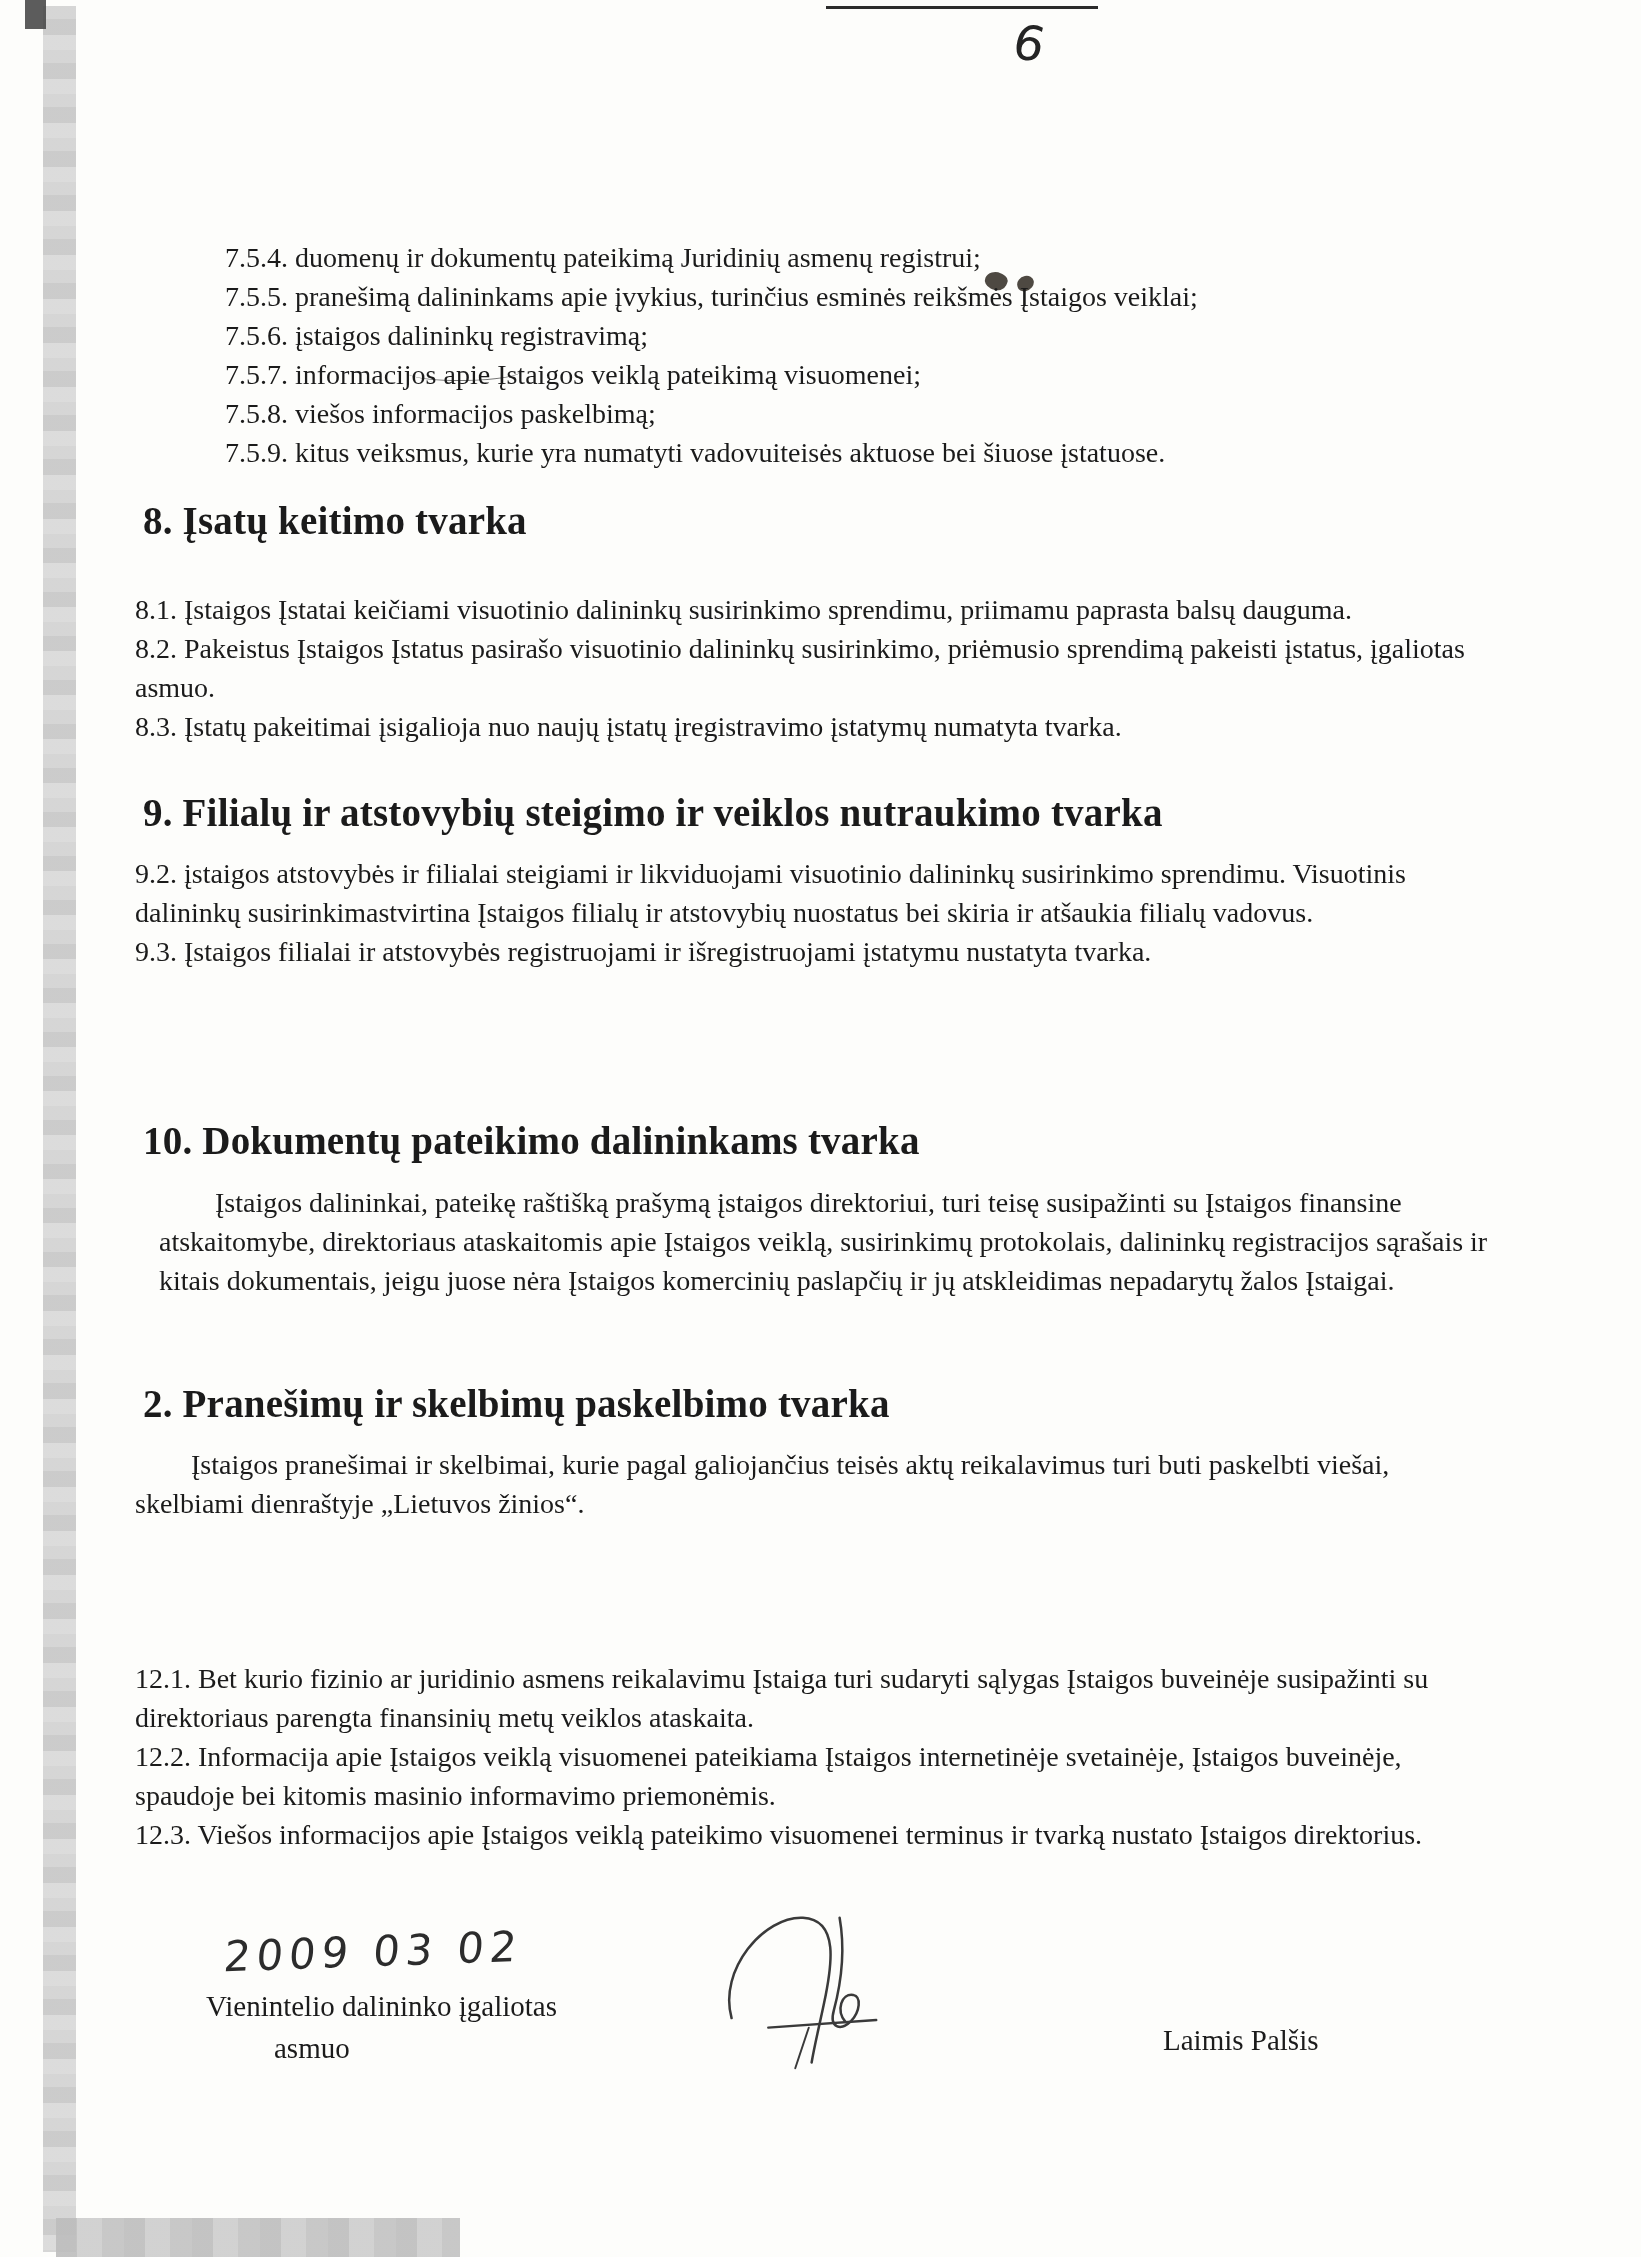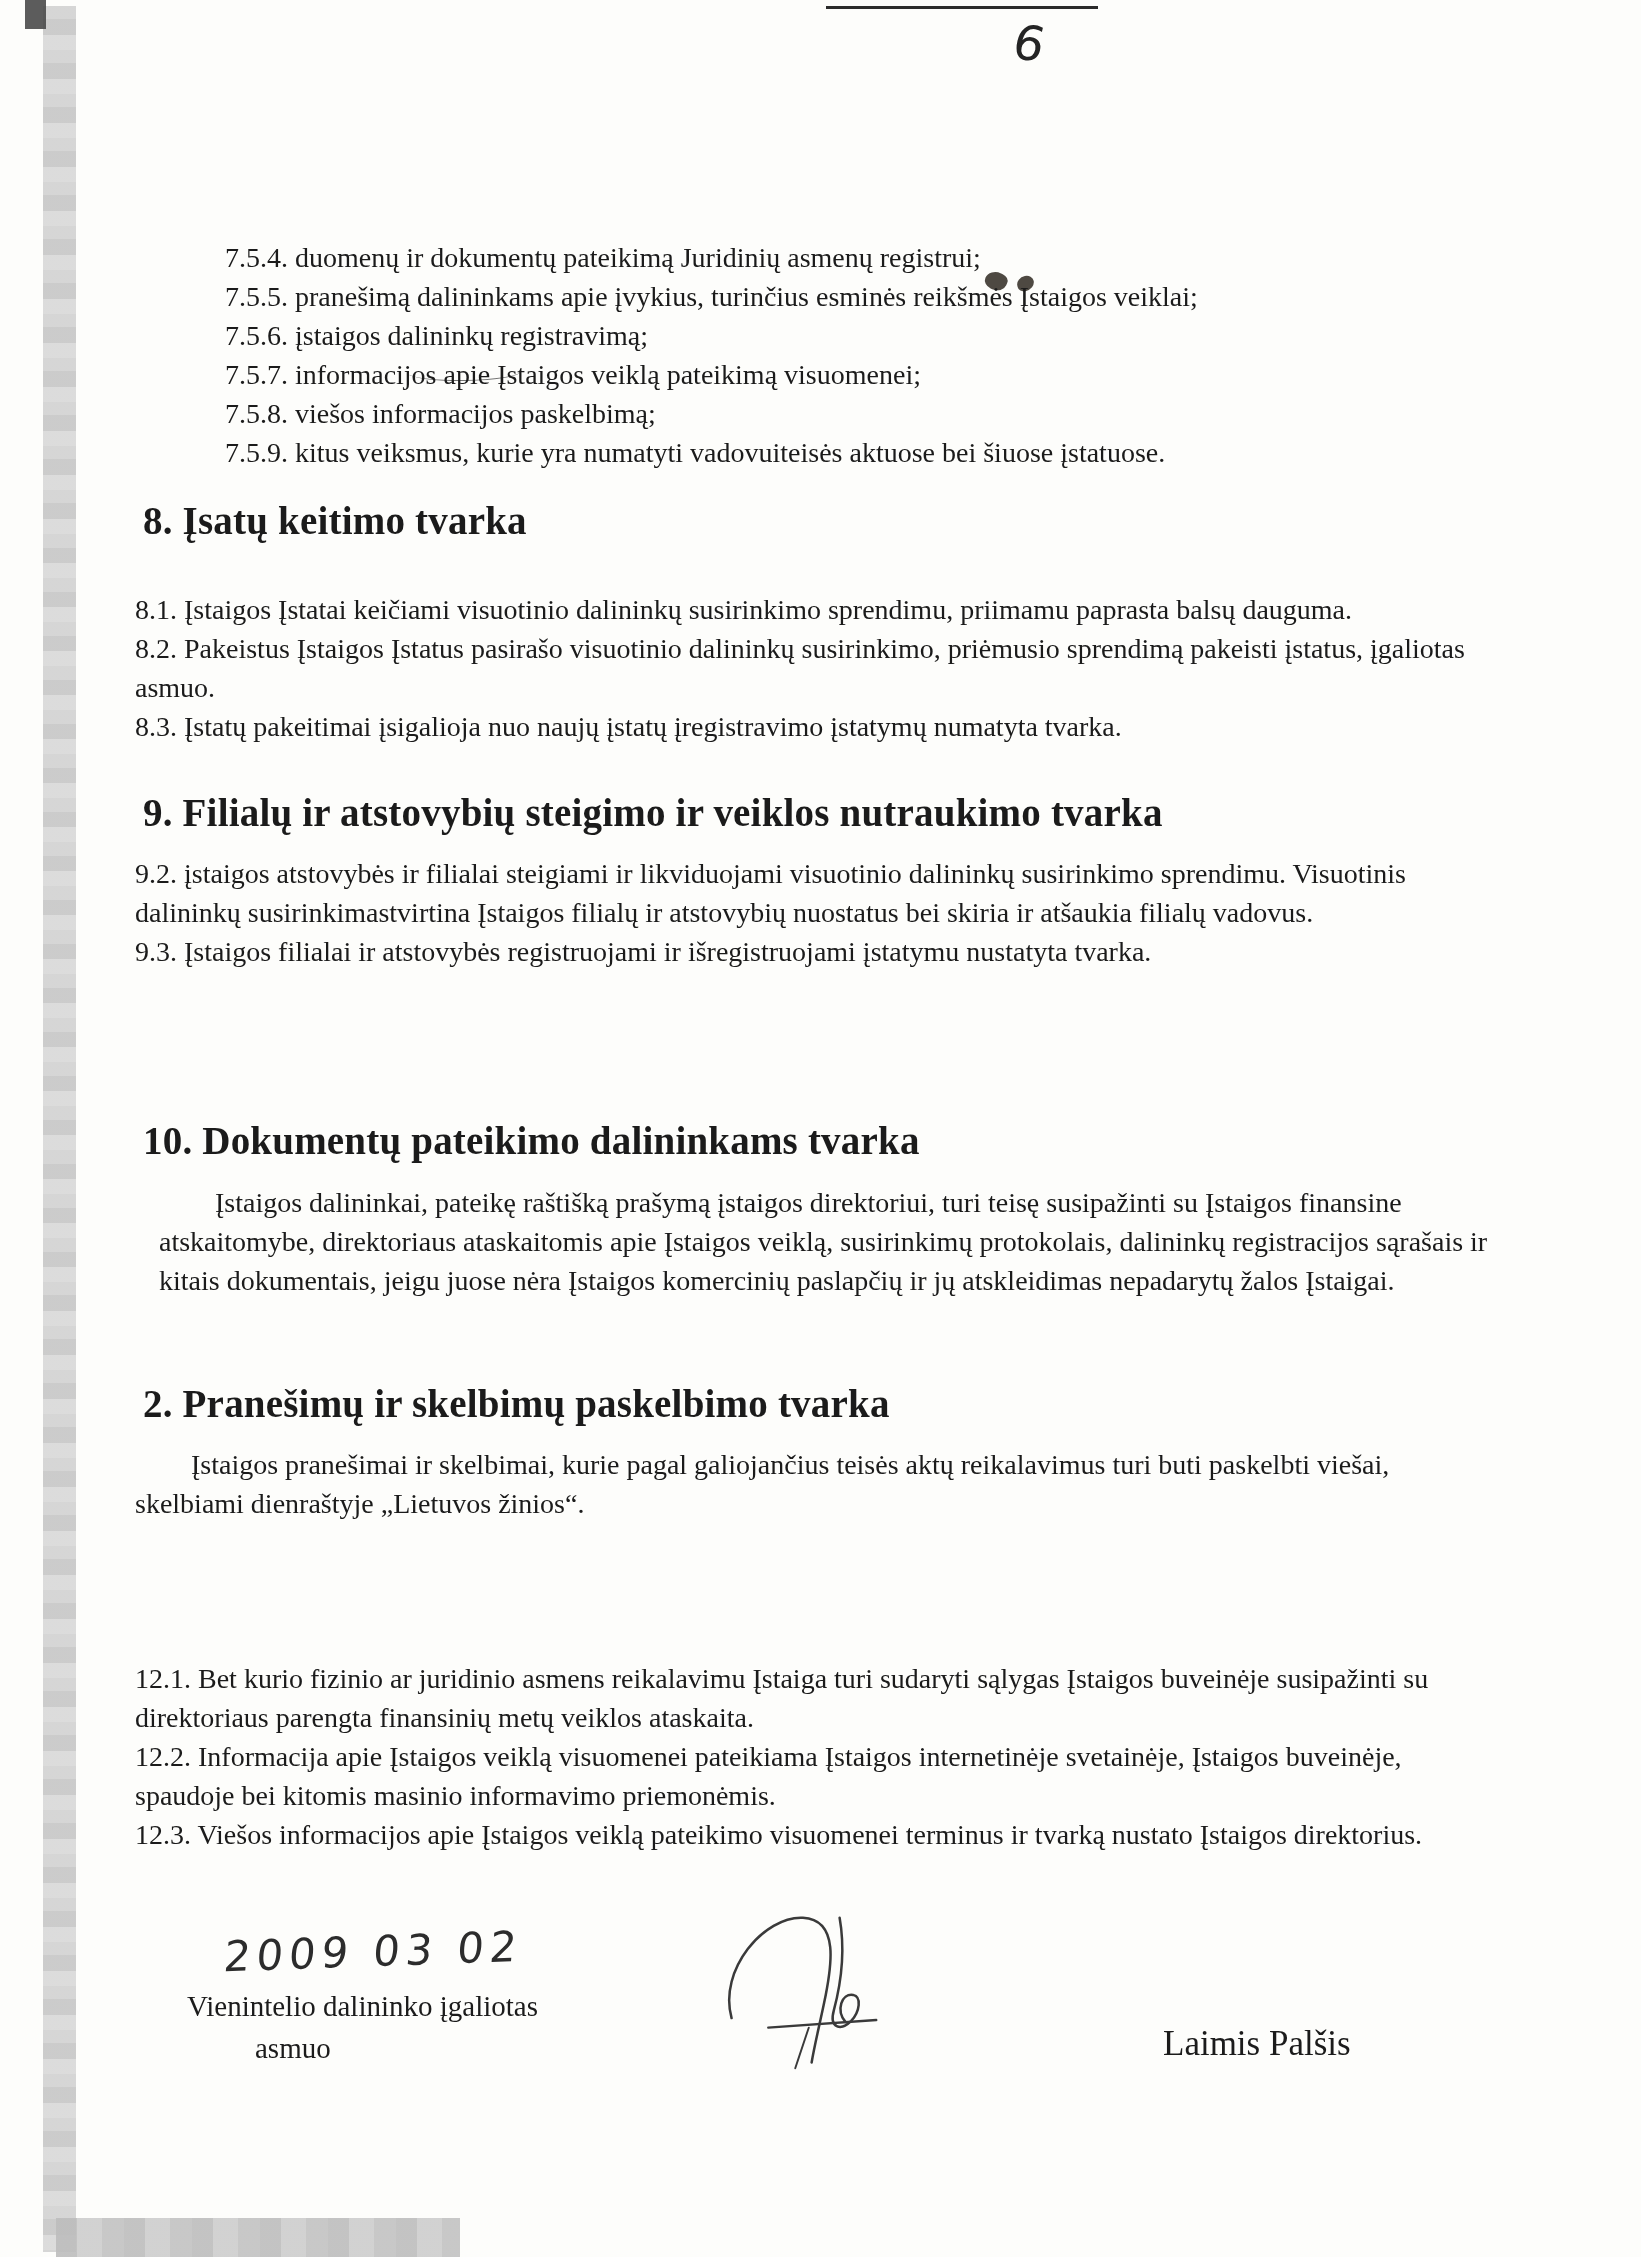--- a/index.html
+++ b/index.html
@@ -59,24 +59,24 @@
   .sec11-b{position:absolute;left:135px;top:1445px;width:1336px;}
   .sec12-h{position:absolute;left:143px;top:1564px;}
   .sec12-b{position:absolute;left:135px;top:1659px;width:1336px;font-family:Liberation Serif, serif;}
 
   
   .hand-date{
     position:absolute;left:224px;top:1927px;
     font-family:"DejaVu Sans",sans-serif;font-size:42px;color:#2c2c2c;
     letter-spacing:5.8px;transform:rotate(-2deg) skewX(-7deg);
   }
-  .signer-role{position:absolute;left:187px;top:1985px;font-size:29px;line-height:42px;}
+  .signer-role{position:absolute;left:206px;top:1985px;font-size:29px;line-height:42px;}
   .signer-role .line2{padding-left:68px;}
   .signature{position:absolute;left:714px;top:1910px;}
-  .signer-name{position:absolute;left:1163px;top:2024px;font-size:35px;}
+  .signer-name{position:absolute;left:1163px;top:2024px;font-size:29px;}
 </style>
 </head>
 <body>
 
 <div class="page">
 
   <div class="shadow-left"></div>
   <div class="corner-mark"></div>
   <div class="shadow-bottom"></div>
   <div class="top-line"></div>

